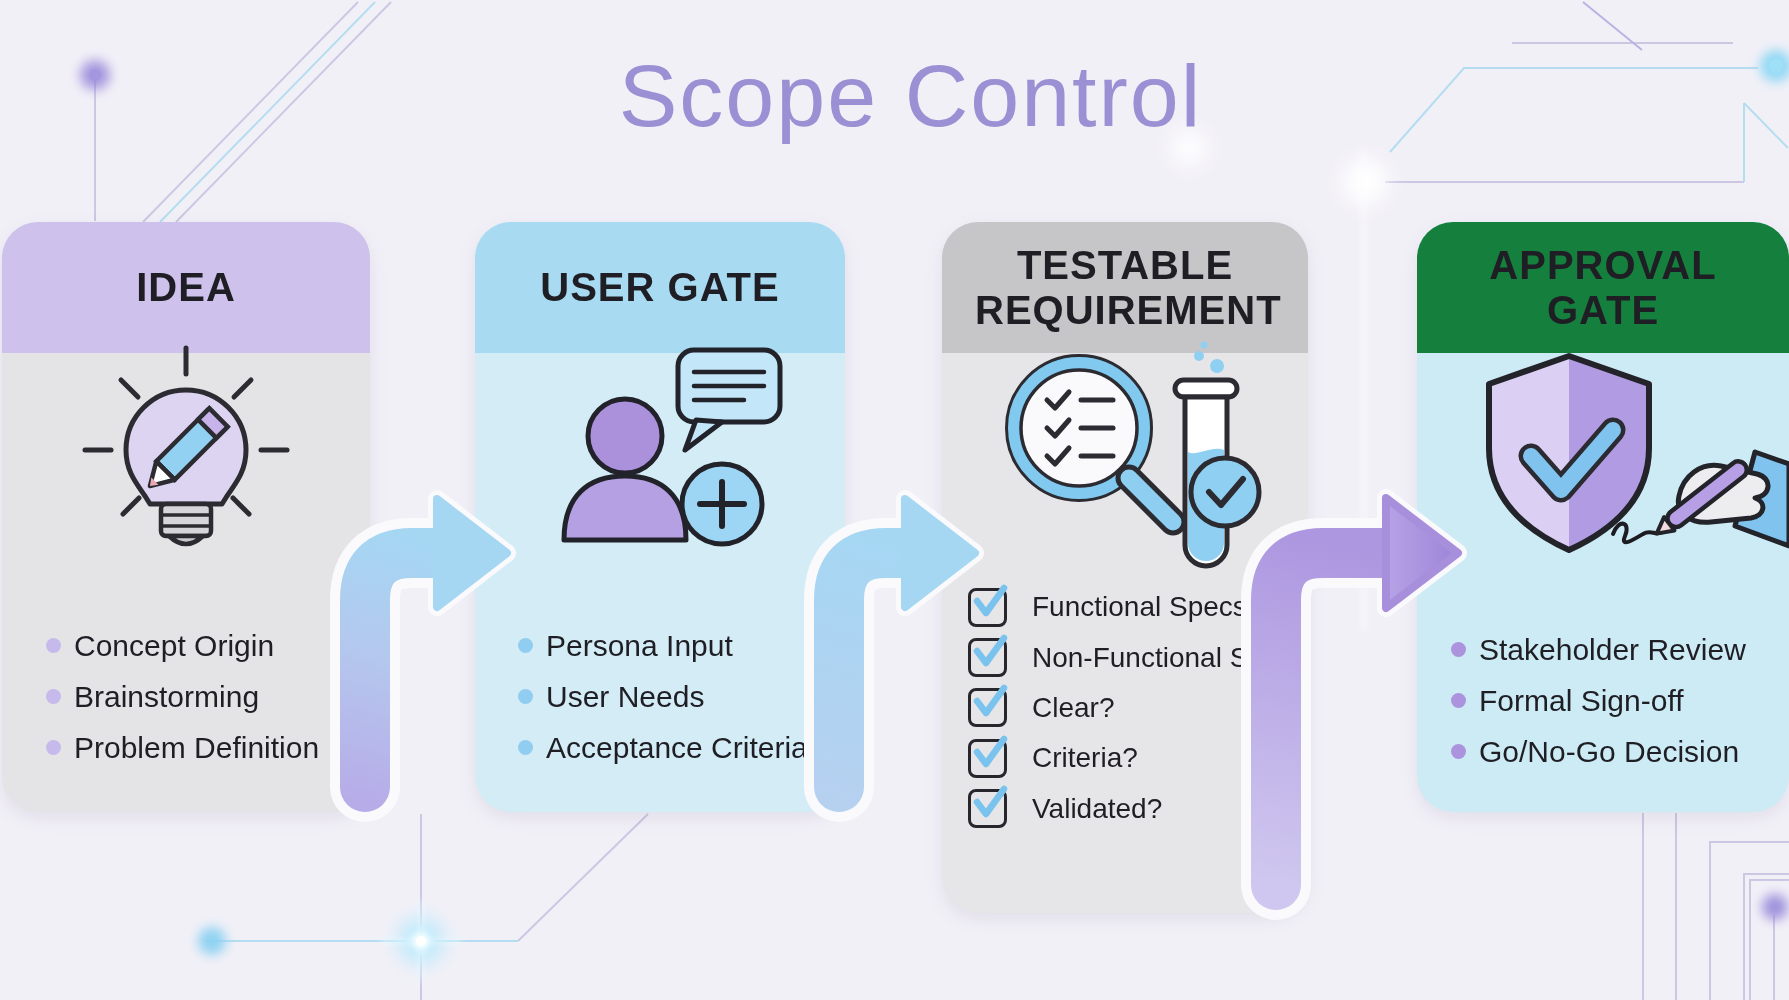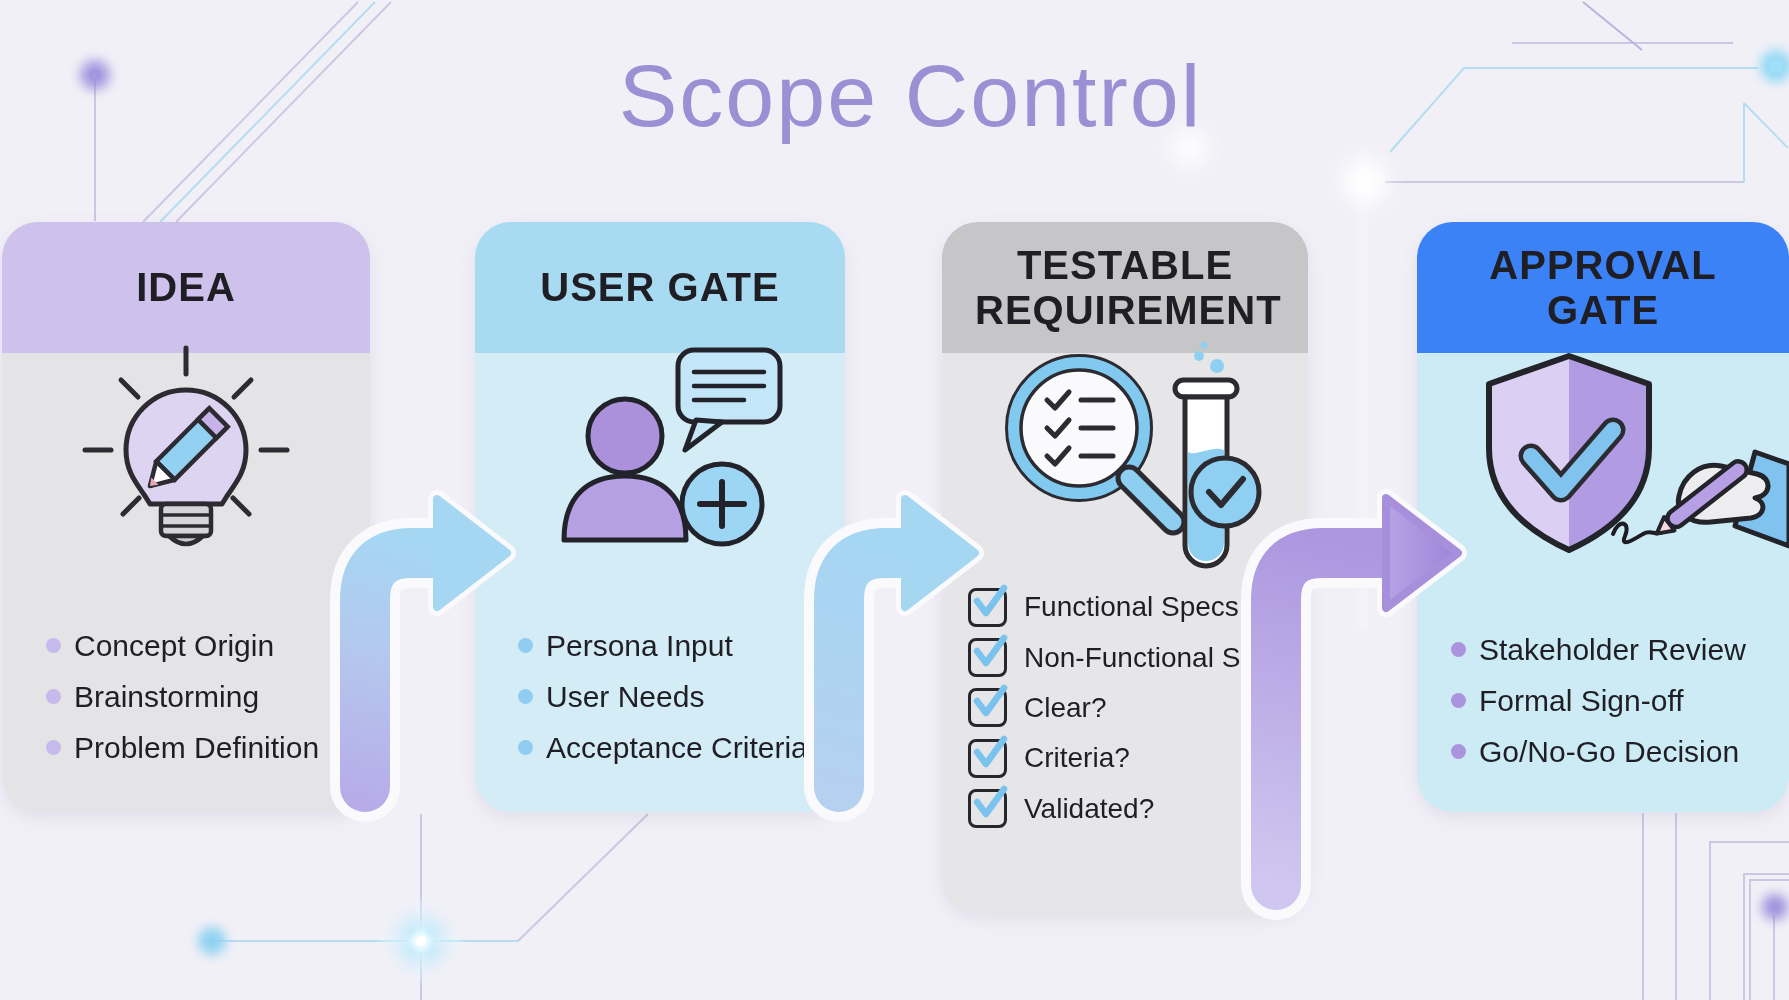--- a/index.html
+++ b/index.html
@@ -24,35 +24,35 @@
   }
   .c1{left:2px;  top:222px;width:368px;height:590px;background:#e4e3e6;}
   .c2{left:475px;top:222px;width:370px;height:590px;background:#d3ecf6;}
   .c3{left:942px;top:222px;width:366px;height:691px;background:#e6e5e7;}
   .c4{left:1417px;top:222px;width:372px;height:590px;background:#cdebf4;}
   .hd{
     position:absolute;left:0;top:0;width:100%;height:131px;
     display:flex;align-items:center;justify-content:center;text-align:center;
     font-size:40px;font-weight:700;letter-spacing:1px;line-height:1.12;color:#1e1e24;
   }
-  .hd1{background:#cec2ec}.hd2{background:#a8dbf1}.hd3{background:#c6c5c8}.hd4{background:#3b82f6}
+  .hd1{background:#cec2ec}.hd2{background:#a8dbf1}.hd3{background:#c6c5c8}.hd4{background:#15803d}
   .hd3 span{max-width:300px}.hd4 span{max-width:240px}
   .icon{position:absolute;}
   .icon1{left:50%;top:116px;transform:translateX(-50%);width:230px;height:232px}
   .icon2{left:50%;top:122px;transform:translateX(-50%);width:260px;height:216px}
   .icon3{left:50%;top:118px;transform:translateX(-50%);width:276px;height:232px}
   .icon4{left:0;top:112px;width:372px;height:250px}
   ul.list{position:absolute;margin:0;padding:0;list-style:none;}
   ul.list li{display:flex;align-items:center;height:51px;white-space:nowrap;}
   .d1{left:44px;top:398px}.d2{left:43px;top:398px}.d4{left:34px;top:402px}
   .dot{width:15px;height:15px;border-radius:50%;margin-right:13px;flex:0 0 auto;}
   .c1 .dot{background:#c6b9ec}.c2 .dot{background:#90cdf0}.c4 .dot{background:#ab93de}
   .lbl{font-size:30px;}
   ul.checks{left:26px;top:360px;}
-  ul.checks li{height:50.4px;}
+  ul.checks li{height:50.4px;gap:8px;}
   ul.checks .lbl{font-size:28px;}
   .cbx{
     position:relative;width:33px;height:33px;flex:0 0 auto;
     border:3.5px solid #26262c;border-radius:8px;margin-right:17px;
   }
   .cbx svg{position:absolute;left:1px;top:-9px;width:36px;height:40px;overflow:visible;}
 </style>
 </head>
 <body>
 

